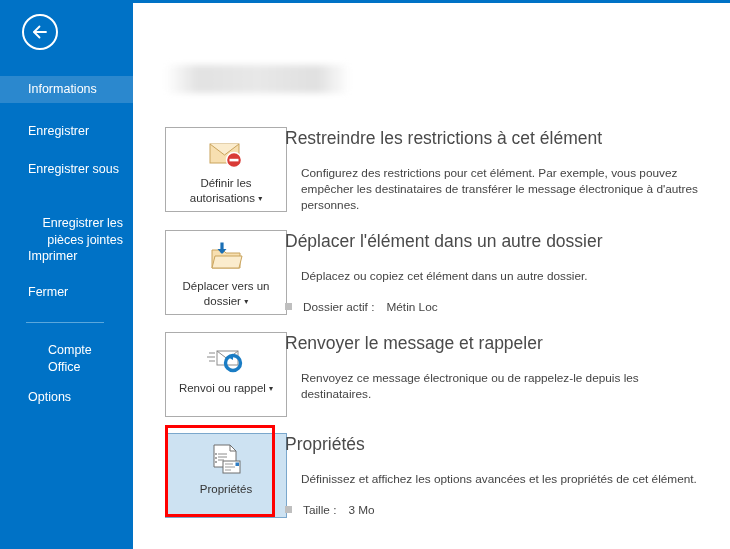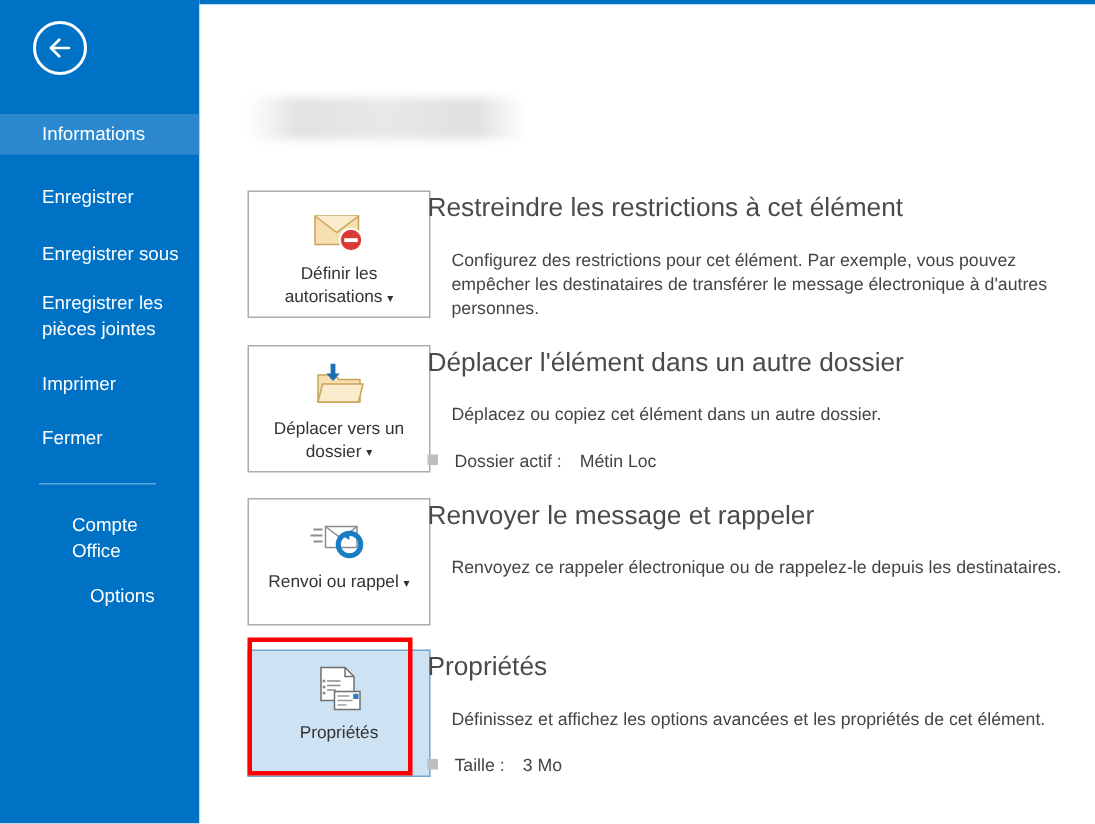--- a/index.html
+++ b/index.html
@@ -237,36 +237,36 @@
 
   <div class="nav-item" style="top:118px;">
     <span>Enregistrer</span>
   </div>
   <div class="nav-item selected" style="top:76px;">
     <span>Informations</span>
   </div>
   <div class="nav-item" style="top:156px;">
     <span>Enregistrer sous</span>
   </div>
-  <div class="nav-item" style="top:189px;">
+  <div class="nav-item" style="top:210px;text-align:right;">
     <span>Enregistrer les pièces jointes</span>
   </div>
   <div class="nav-item" style="top:243px;">
     <span>Imprimer</span>
   </div>
   <div class="nav-item" style="top:279px;">
     <span>Fermer</span>
   </div>
 
   <div id="nav-divider"></div>
 
   <div class="nav-item" style="top:337px;padding-left:48px;">
     <span>Compte Office</span>
   </div>
-  <div class="nav-item" style="top:384px;margin-left:32px;">
+  <div class="nav-item" style="top:384px;">
     <span>Options</span>
   </div>
 </div>
 
 <div id="main">
 
   <div id="page-title-redact" class="redact"></div>
 
   <div class="section" style="top:124px;">
     <div class="cmd-tile">
@@ -326,21 +326,21 @@
           <path d="M27 11.5 L27 17 L22.6 14.4 Z" fill="#1a7cc4"></path>
         </svg>
       </div>
       <div class="tile-label">
         <span>Renvoi ou rappel</span>
         <span class="caret">▾</span>
       </div>
     </div>
     <div class="sec-body">
       <h2 class="sec-title">Renvoyer le message et rappeler</h2>
-      <p class="sec-desc">Renvoyez ce rappeler électronique ou de rappelez-le depuis les destinataires.</p>
+      <p class="sec-desc">Renvoyez ce message électronique ou de rappelez-le depuis les destinataires.</p>
     </div>
   </div>
 
   <div class="section" style="top:430px;">
     <div class="cmd-tile active">
       <div class="tile-icon">
         <svg width="40" height="34" viewBox="0 0 40 34">
           <path d="M8 2 h16 l6 6 v16 h-22 z" fill="#ffffff" stroke="#6f6f6f" stroke-width="1"></path>
           <path d="M24 2 v6 h6" fill="none" stroke="#6f6f6f" stroke-width="1"></path>
           <path d="M12 11 h9 M12 14 h9 M12 17 h6" stroke="#8c8c8c" stroke-width="1" fill="none"></path>

